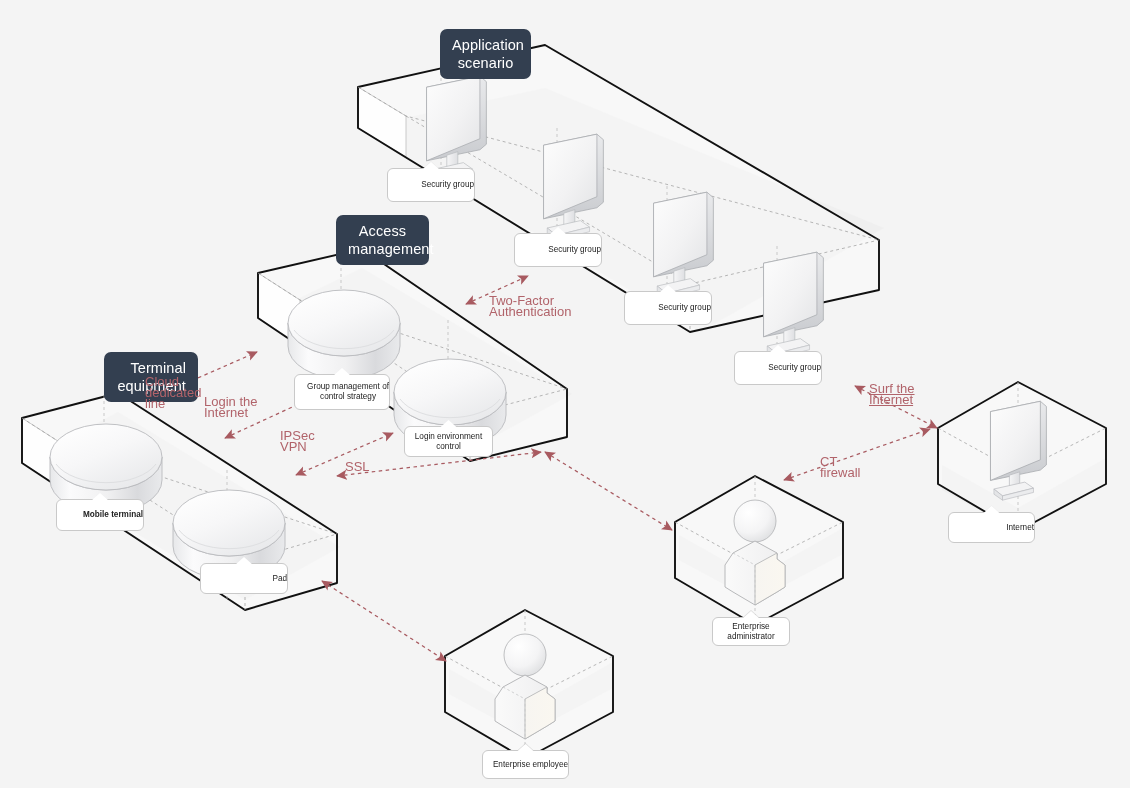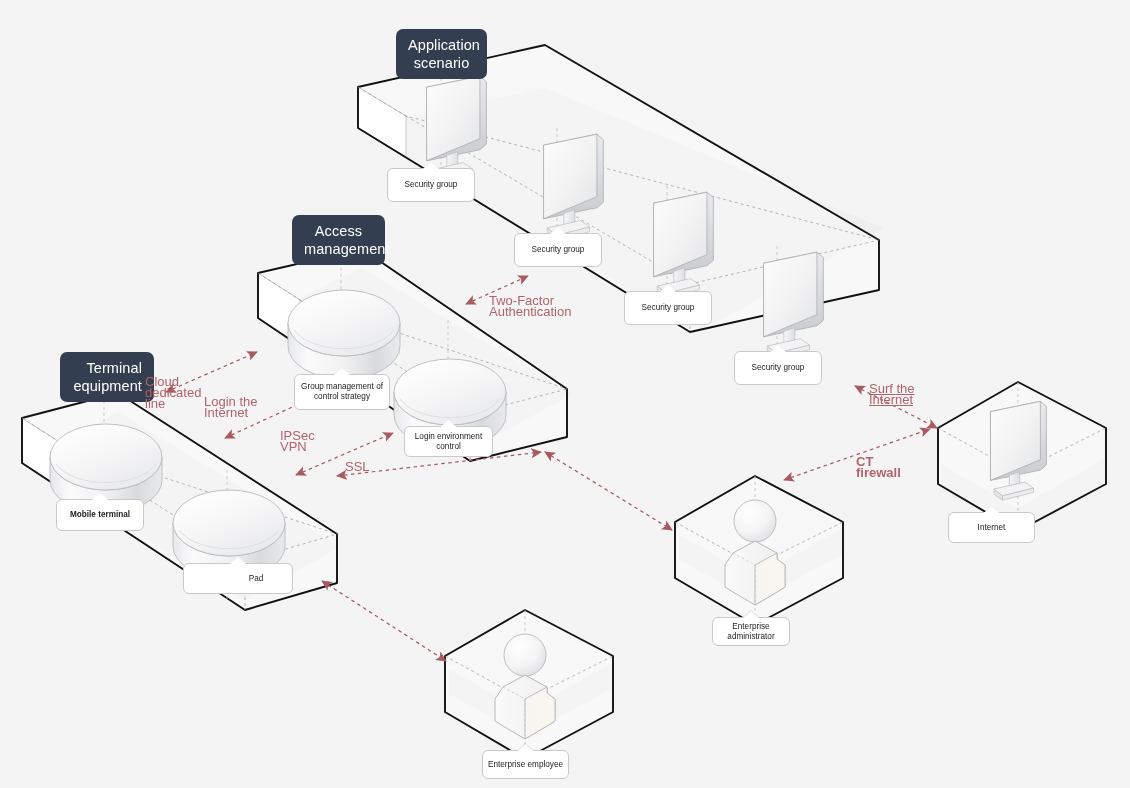--- a/index.html
+++ b/index.html
@@ -18,32 +18,33 @@
     background:#333f50;
     color:#ffffff;
     border-radius:7px;
     text-align:center;
     font-size:14.5px;
     line-height:18px;
     padding:7px 12px;
     box-sizing:border-box;
     letter-spacing:.1px;
     white-space:pre-line;
+    margin-left:44px;
   }
 
   
   .callout{
     position:absolute;
     background:#ffffff;
     border:1px solid #c9c9c9;
     border-radius:6px;
     color:#222;
     text-align:center;
     box-sizing:border-box;
-    display:flex;align-items:center;justify-content:center;
+    display:flex;align-items:center;justify-content:flex-end;
     font-size:8.2px;
     line-height:10px;
     white-space:pre-line;
     box-shadow:0 0 0 0 rgba(0,0,0,0);
   }
   .callout .tab{
     position:absolute;
     top:-7px;left:50%;margin-left:-9px;
     width:18px;height:8px;
     background:#ffffff;
@@ -310,21 +311,21 @@
 </div>
 <div class="callout" style="left:404px;top:426px;width:89px;height:31px;">
   <span class="tabline"></span><span class="tab"></span>
   <span>Login environment control</span>
 </div>
 
 <div class="callout" style="left:56px;top:499px;width:88px;height:32px;font-weight:bold;">
   <span class="tabline"></span><span class="tab"></span>
   <span>Mobile terminal</span>
 </div>
-<div class="callout" style="left:183px;top:563px;width:110px;height:31px;padding-left:36px;">
+<div class="callout" style="left:200px;top:563px;width:88px;height:31px;padding-left:36px;">
   <span class="tabline"></span><span class="tab"></span>
   <span>Pad</span>
 </div>
 
 <div class="callout" style="left:712px;top:617px;width:78px;height:29px;">
   <span class="tabline"></span><span class="tab"></span>
   <span>Enterprise administrator</span>
 </div>
 <div class="callout" style="left:482px;top:750px;width:87px;height:29px;">
   <span class="tabline"></span><span class="tab"></span>
@@ -335,13 +336,13 @@
   <span>Internet</span>
 </div>
 
 <div class="conn-label" style="left:145px;top:351px;width:82px;margin-top:25px;">Cloud dedicated
 line</div>
 <div class="conn-label" style="left:204px;top:396px;width:92px;">Login the Internet</div>
 <div class="conn-label" style="left:280px;top:430px;width:62px;">IPSec VPN</div>
 <div class="conn-label" style="left:345px;top:461px;width:30px;">SSL</div>
 <div class="conn-label" style="left:489px;top:295px;width:118px;">Two-Factor Authentication</div>
 <div class="conn-label" style="left:869px;top:383px;width:84px;text-decoration:underline;">Surf the Internet</div>
-<div class="conn-label" style="left:856px;top:456px;width:58px;font-weight:bold;">CT firewall</div>
+<div class="conn-label" style="left:820px;top:456px;width:58px;">CT firewall</div>
 
 </body></html>

